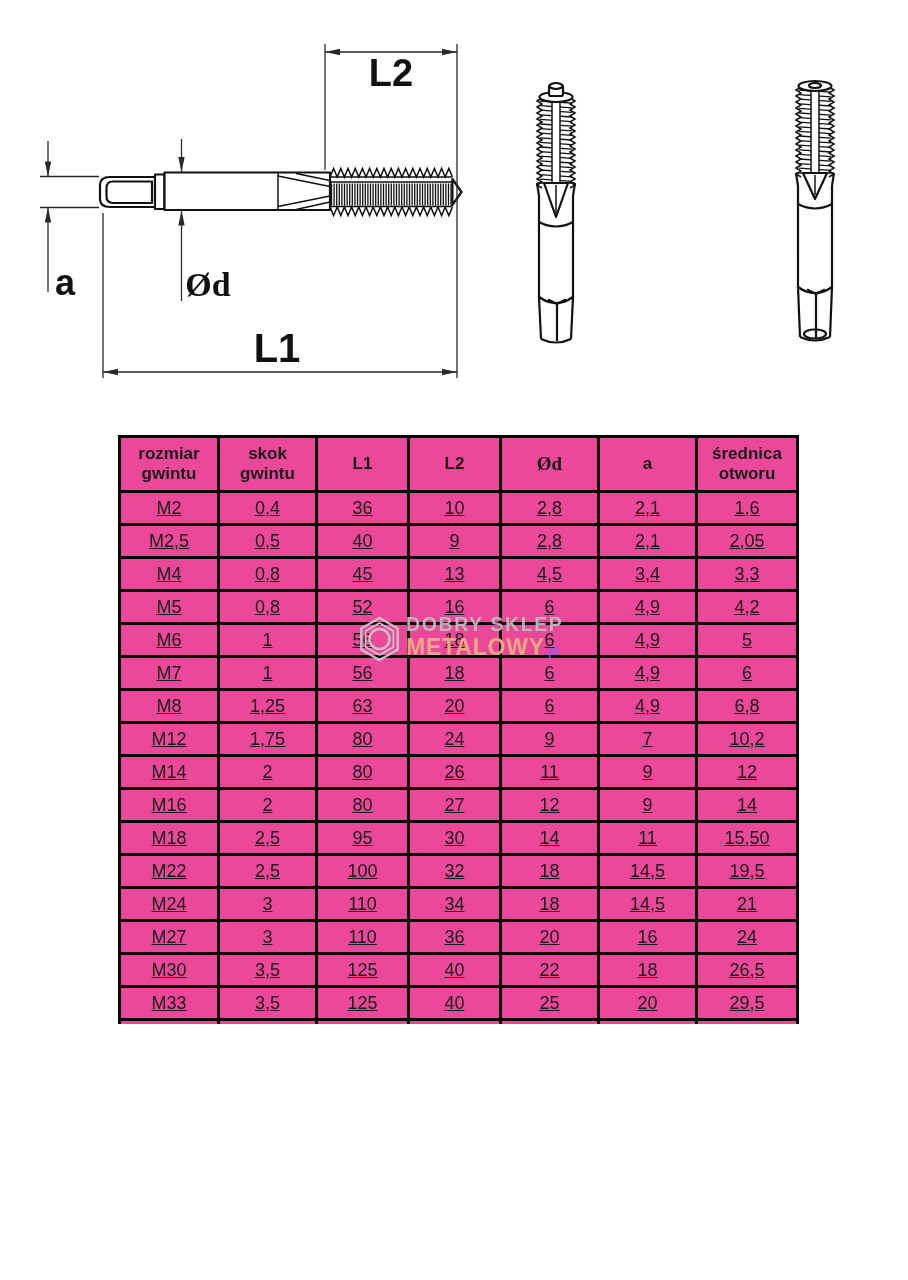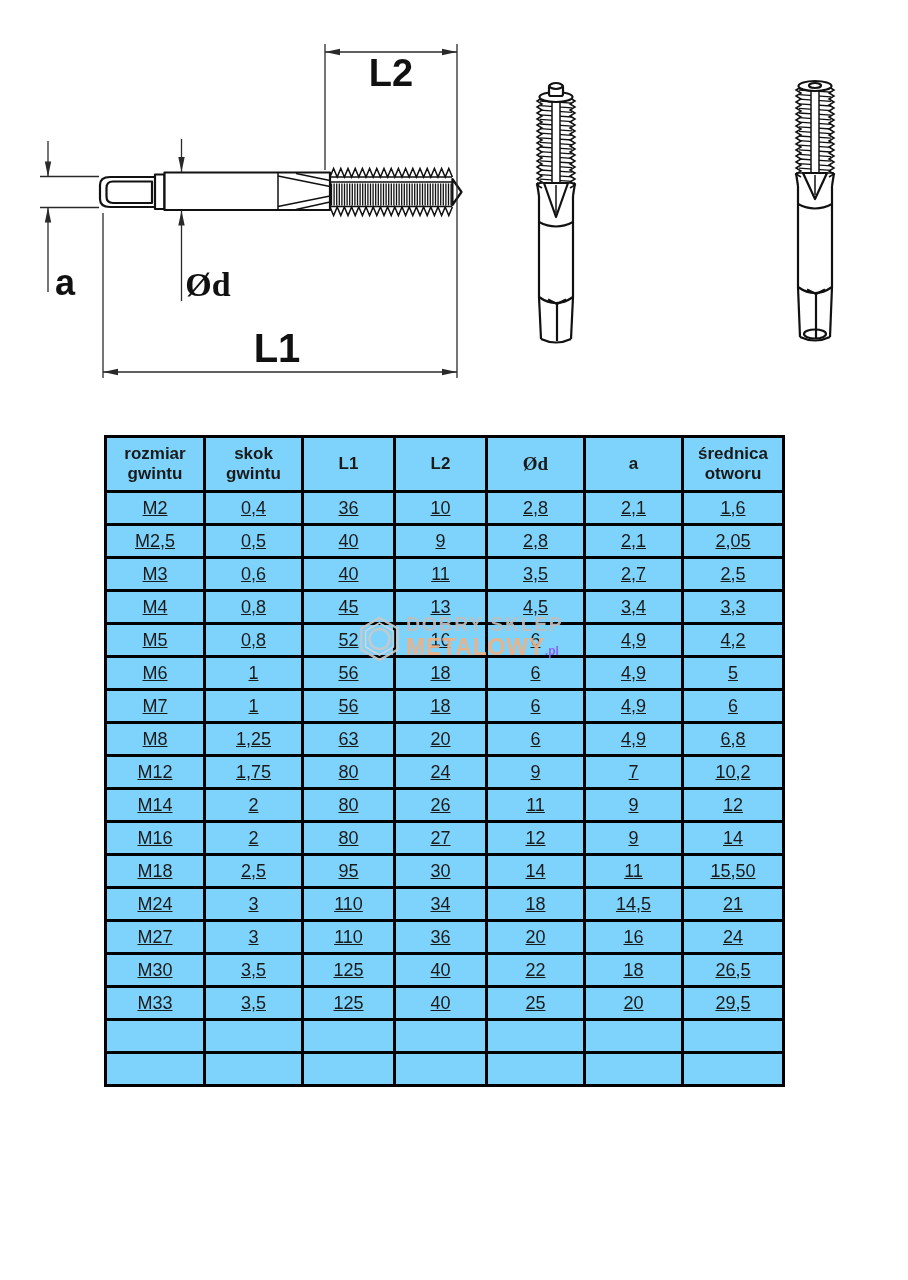--- a/index.html
+++ b/index.html
@@ -1,30 +1,30 @@
 <!DOCTYPE html>
 <html><head>
 <meta charset="utf-8">
 <style>
   html,body{margin:0;padding:0;background:#fff;}
-  .page{position:relative;width:908px;height:1280px;background:#fff;overflow:hidden;
+  .page{position:relative;width:908px;height:1024px;background:#fff;overflow:hidden;
         font-family:"Liberation Sans",sans-serif;color:#1a1a1a;border-radius:9px;}
   svg.diagram{position:absolute;left:0;top:0;}
   
   .ol{stroke:#111;stroke-width:2.2;fill:#fff;stroke-linejoin:round;}
   .oln{stroke:#111;stroke-width:2.2;fill:none;stroke-linejoin:round;}
   .tx{stroke:#111;stroke-width:1.3;fill:none;}
   .tx2{stroke:#111;stroke-width:1.5;fill:none;}
   .dim{stroke:#2a2a2a;stroke-width:1.3;fill:none;}
   .arr{fill:#2a2a2a;stroke:none;}
   .lbl{font-family:"Liberation Sans",sans-serif;font-weight:bold;fill:#111;}
   .lblserif{font-family:"Liberation Serif",serif;font-weight:bold;fill:#111;}
   
-  table.dims{position:absolute;left:104px;top:435px;width:678px;border-collapse:collapse;
-             table-layout:fixed;background:#7dd3fc;border:1px solid #000;}
+  table.dims{position:absolute;left:118px;top:435px;width:678px;border-collapse:collapse;
+             table-layout:fixed;background:#ec4899;border:1px solid #000;}
   table.dims th,table.dims td{border:3px solid #000;text-align:center;vertical-align:middle;
              padding:0;overflow:hidden;}
   table.dims thead tr{height:55px;}
   table.dims tbody tr{height:33px;text-decoration:underline;}
   table.dims th{font-size:17px;font-weight:bold;line-height:1.18;}
   table.dims th:nth-child(5){font-family:"Liberation Serif",serif;font-size:19px;}
   table.dims td{font-size:18px;font-weight:normal;}
   
   .watermark{position:absolute;left:356px;top:615px;display:flex;align-items:flex-start;
              gap:3px;opacity:.92;pointer-events:none;z-index:5;}
@@ -262,29 +262,20 @@
         <tr>
           <td>M2,5</td>
           <td>0,5</td>
           <td>40</td>
           <td>9</td>
           <td>2,8</td>
           <td>2,1</td>
           <td>2,05</td>
         </tr>
         <tr>
-          <td>M3</td>
-          <td>0,6</td>
-          <td>40</td>
-          <td>11</td>
-          <td>3,5</td>
-          <td>2,7</td>
-          <td>2,5</td>
-        </tr>
-        <tr>
           <td>M4</td>
           <td>0,8</td>
           <td>45</td>
           <td>13</td>
           <td>4,5</td>
           <td>3,4</td>
           <td>3,3</td>
         </tr>
         <tr>
           <td>M5</td>
@@ -350,20 +341,29 @@
           <td>14</td>
         </tr>
         <tr>
           <td>M18</td>
           <td>2,5</td>
           <td>95</td>
           <td>30</td>
           <td>14</td>
           <td>11</td>
           <td>15,50</td>
+        </tr>
+        <tr>
+          <td>M22</td>
+          <td>2,5</td>
+          <td>100</td>
+          <td>32</td>
+          <td>18</td>
+          <td>14,5</td>
+          <td>19,5</td>
         </tr>
         <tr>
           <td>M24</td>
           <td>3</td>
           <td>110</td>
           <td>34</td>
           <td>18</td>
           <td>14,5</td>
           <td>21</td>
         </tr>

